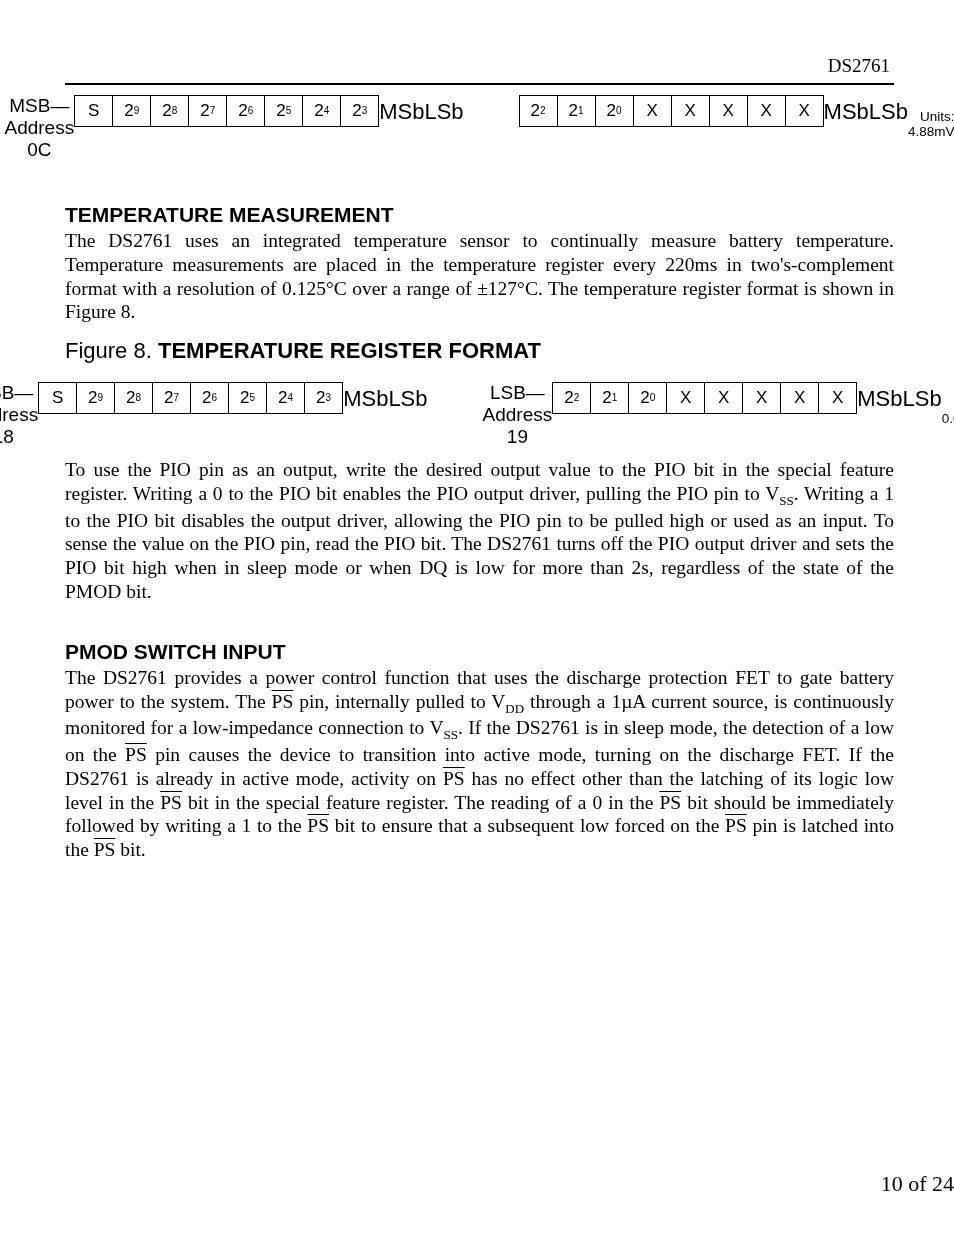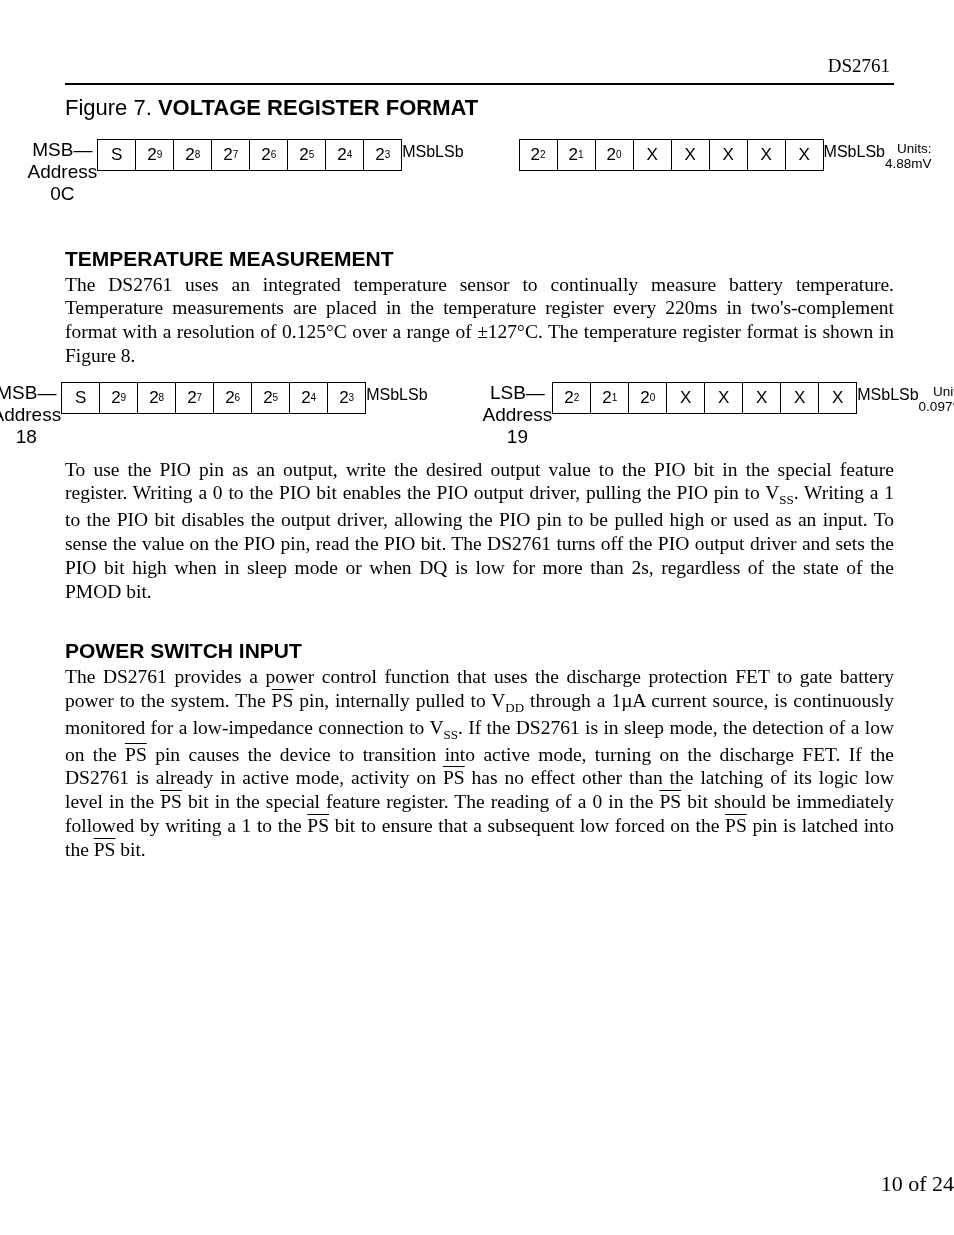--- a/index.html
+++ b/index.html
@@ -66,27 +66,27 @@
     font-size: 17px;
     margin-left: -1px;
     background: #fff;
     position: relative;
   }
   .cell:first-child { margin-left: 0; }
   .cell sup { font-size: 10px; vertical-align: super; line-height: 0; }
   .row-under {
     display: flex;
     justify-content: space-between;
-    font-size: 16px;
+    font-size: 22px;
     margin-top: 4px;
   }
   .units {
     text-align: right;
     font-size: 13.5px;
-    margin-top: 2px;
+    margin-top: 14px;
   }
 
   .section-h {
     font-family: Arial, Helvetica, sans-serif;
     font-weight: 700;
     font-size: 21px;
     margin: 36px 0 2px 0;
   }
   .section-h.tight { }
   .body-text {
@@ -108,23 +108,20 @@
     font-size: 22px;
   }
 </style>
 </head>
 <body>
 
 <div class="page">
   <div class="hdr-part">DS2761</div>
   <hr class="hr-top">
 
-  <div class="fig-title">
-    <span class="plain">Figure 7. </span><span class="bold">VOLTAGE REGISTER FORMAT</span>
-  </div>
 
   <div class="reg-wrap">
     <div class="byte">
       <div class="byte-label">MSB—Address 0C</div>
       <div class="bit-row">
           <div class="cell">S</div>
           <div class="cell">2<sup>9</sup></div>
           <div class="cell">2<sup>8</sup></div>
           <div class="cell">2<sup>7</sup></div>
           <div class="cell">2<sup>6</sup></div>
@@ -152,20 +149,23 @@
         <span>MSb</span>
         <span>LSb</span>
       </div>
       <div class="units">Units: 4.88mV</div>
     </div>
   </div>
 
   <div class="section-h tight">TEMPERATURE MEASUREMENT</div>
   <p class="body-text">The DS2761 uses an integrated temperature sensor to continually measure battery temperature. Temperature measurements are placed in the temperature register every 220ms in two's-complement format with a resolution of 0.125°C over a range of ±127°C. The temperature register format is shown in Figure 8.</p>
 
+  <div class="fig-title" style="margin-top:10px;">
+    <span class="plain">Figure 8. </span><span class="bold">TEMPERATURE REGISTER FORMAT</span>
+  </div>
 
   <div class="reg-wrap">
     <div class="byte">
       <div class="byte-label">MSB—Address 18</div>
       <div class="bit-row">
           <div class="cell">S</div>
           <div class="cell">2<sup>9</sup></div>
           <div class="cell">2<sup>8</sup></div>
           <div class="cell">2<sup>7</sup></div>
           <div class="cell">2<sup>6</sup></div>
@@ -193,17 +193,17 @@
       <div class="row-under">
         <span>MSb</span>
         <span>LSb</span>
       </div>
       <div class="units">Units: 0.097°C</div>
     </div>
   </div>
 
   <p class="body-text">To use the PIO pin as an output, write the desired output value to the PIO bit in the special feature register. Writing a 0 to the PIO bit enables the PIO output driver, pulling the PIO pin to V<span class="sub">SS</span>. Writing a 1 to the PIO bit disables the output driver, allowing the PIO pin to be pulled high or used as an input. To sense the value on the PIO pin, read the PIO bit. The DS2761 turns off the PIO output driver and sets the PIO bit high when in sleep mode or when DQ is low for more than 2s, regardless of the state of the PMOD bit.</p>
 
-  <div class="section-h">POWER SWITCH INPUT</div>
+  <div class="section-h">PMOD SWITCH INPUT</div>
   <p class="body-text">The DS2761 provides a power control function that uses the discharge protection FET to gate battery power to the system. The <span class="overline">PS</span> pin, internally pulled to V<span class="sub">DD</span> through a 1µA current source, is continuously monitored for a low-impedance connection to V<span class="sub">SS</span>. If the DS2761 is in sleep mode, the detection of a low on the <span class="overline">PS</span> pin causes the device to transition into active mode, turning on the discharge FET. If the DS2761 is already in active mode, activity on <span class="overline">PS</span> has no effect other than the latching of its logic low level in the <span class="overline">PS</span> bit in the special feature register. The reading of a 0 in the <span class="overline">PS</span> bit should be immediately followed by writing a 1 to the <span class="overline">PS</span> bit to ensure that a subsequent low forced on the <span class="overline">PS</span> pin is latched into the <span class="overline">PS</span> bit.</p>
 
   <div class="footer">10 of 24</div>
 </div>
 
 </body></html>

